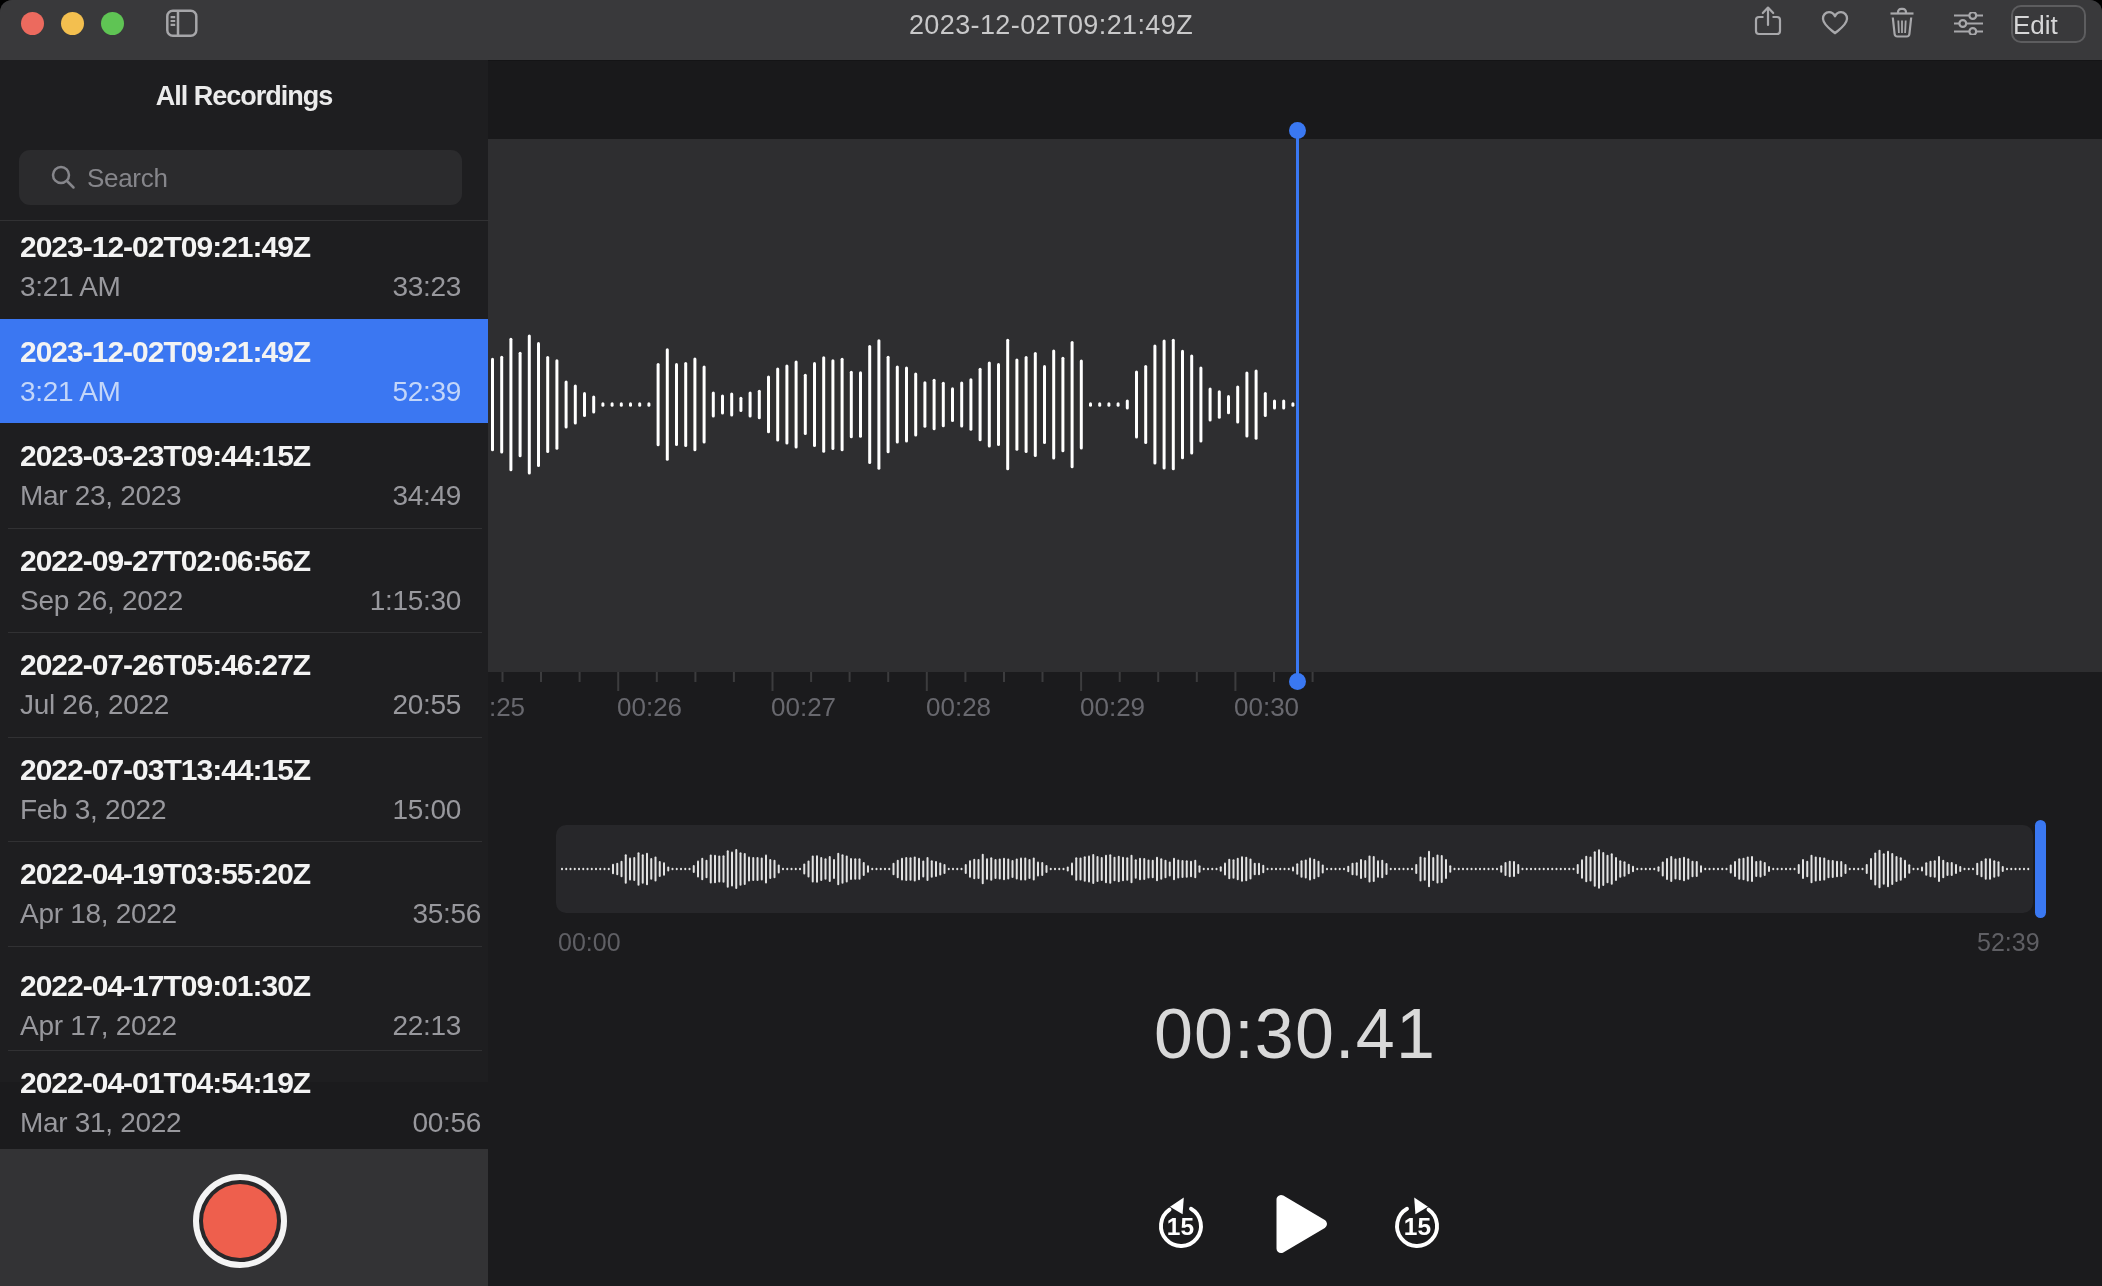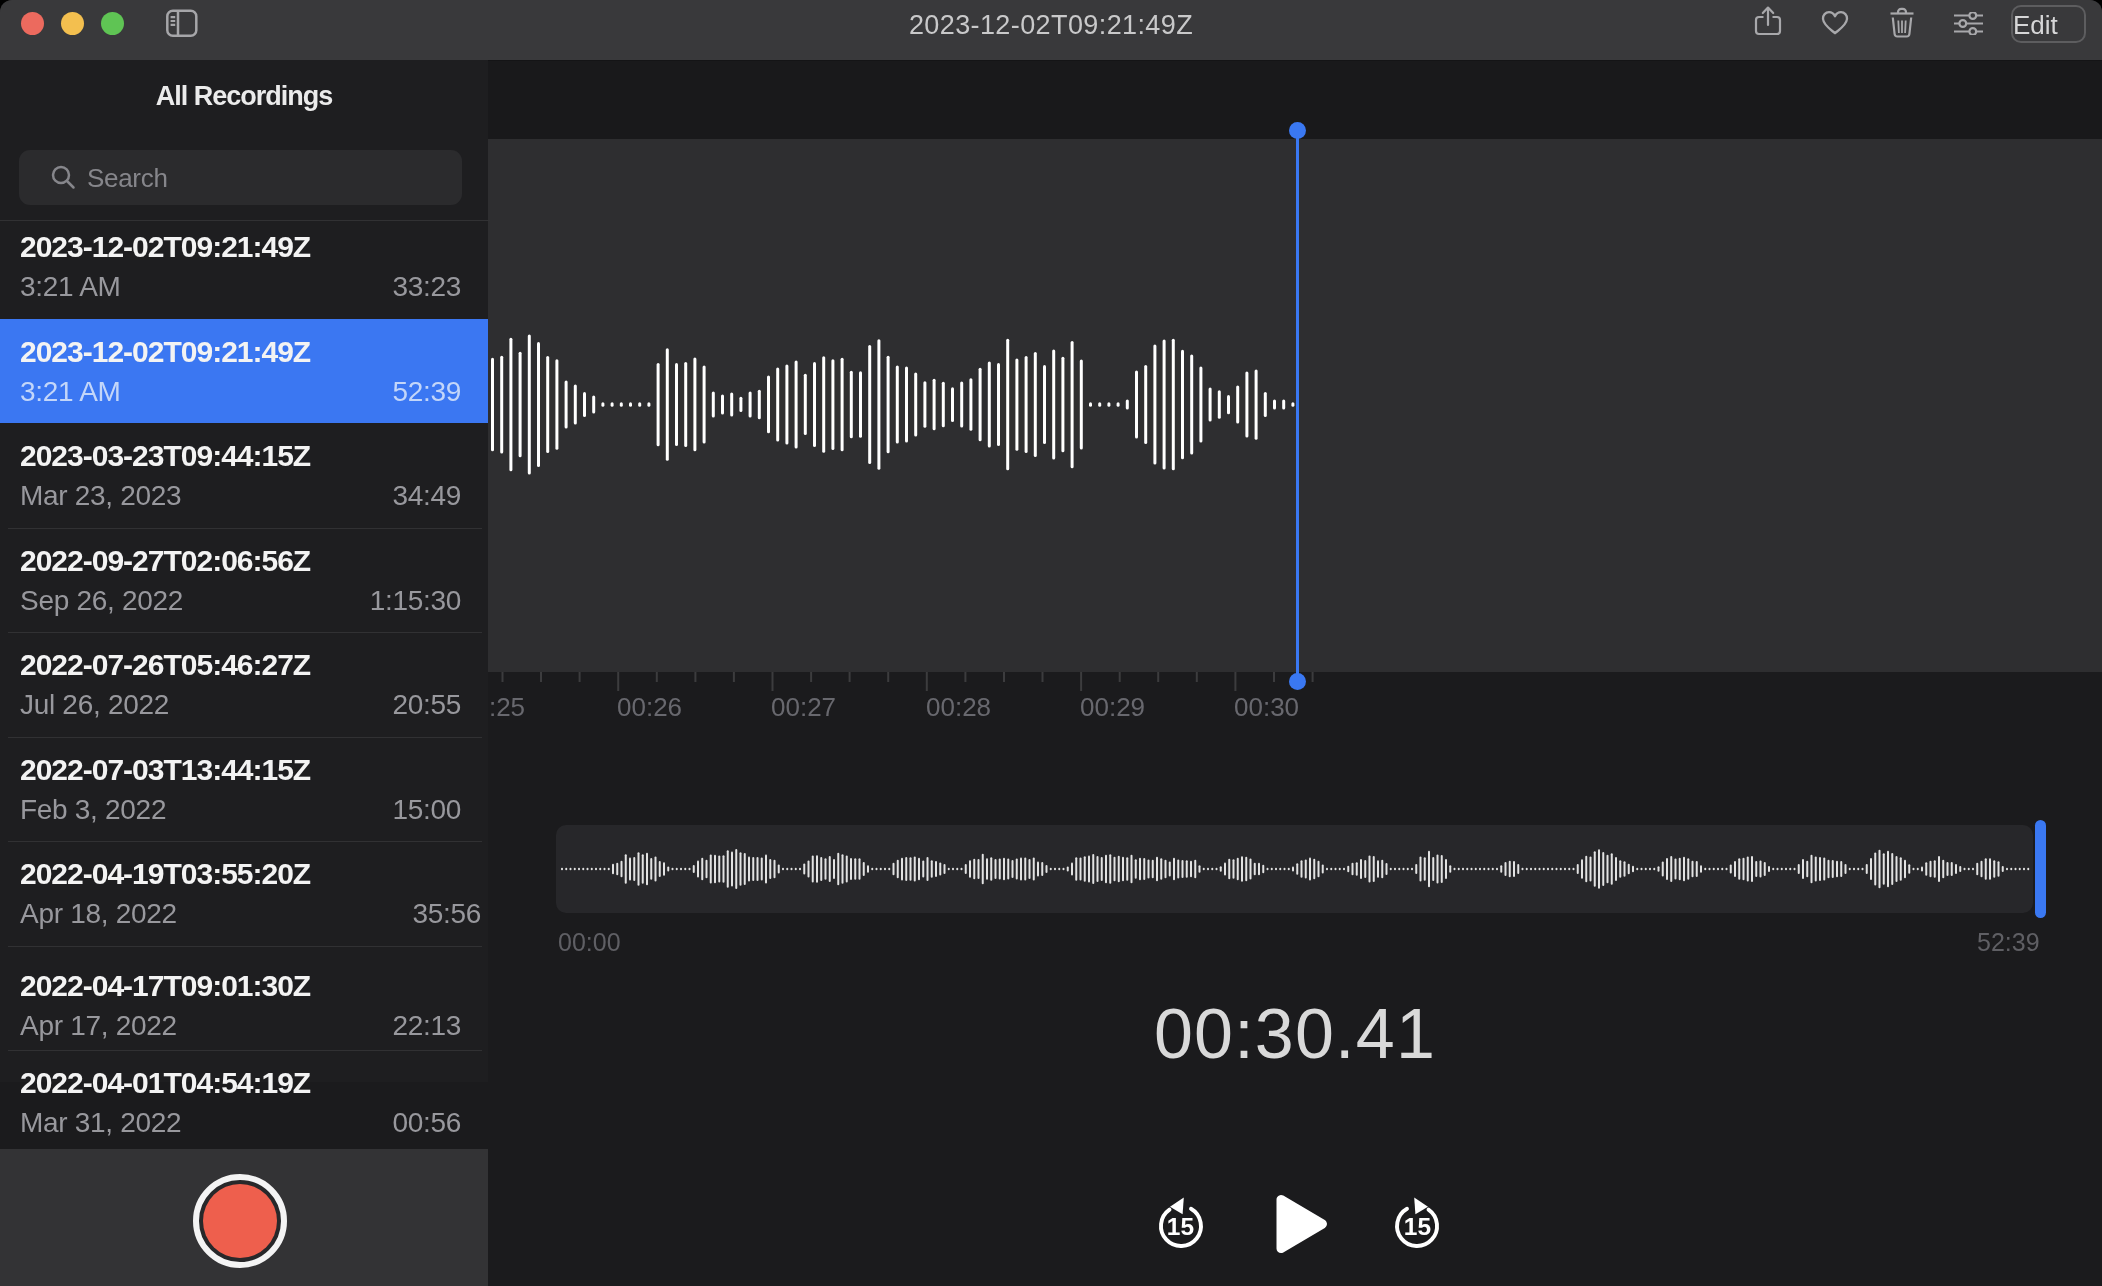--- a/index.html
+++ b/index.html
@@ -634,21 +634,21 @@
         <span class="d">Apr 18, 2022</span>
         <span class="len">35:56</span>
       </div>
 <div class="sep" style="top:885.5px;left:8px;width:474px;"></div>
 <div class="row" style="top:893px;">
         <span class="t">2022-04-17T09:01:30Z</span>
         <span class="d">Apr 17, 2022</span>
         <span class="len">22:13</span>
       </div>
 <div class="sep" style="top:990.0px;left:8px;width:474px;"></div>
-<div class="row" style="top:990.0px;">
+<div class="row" style="top:990.0px;padding-left:20px;">
         <span class="t">2022-04-01T04:54:19Z</span>
         <span class="d">Mar 31, 2022</span>
         <span class="len">00:56</span>
       </div>
     <div class="recarea"></div>
     <div class="recbtn">
         <i></i>
       </div>
   </div>
 </div>

